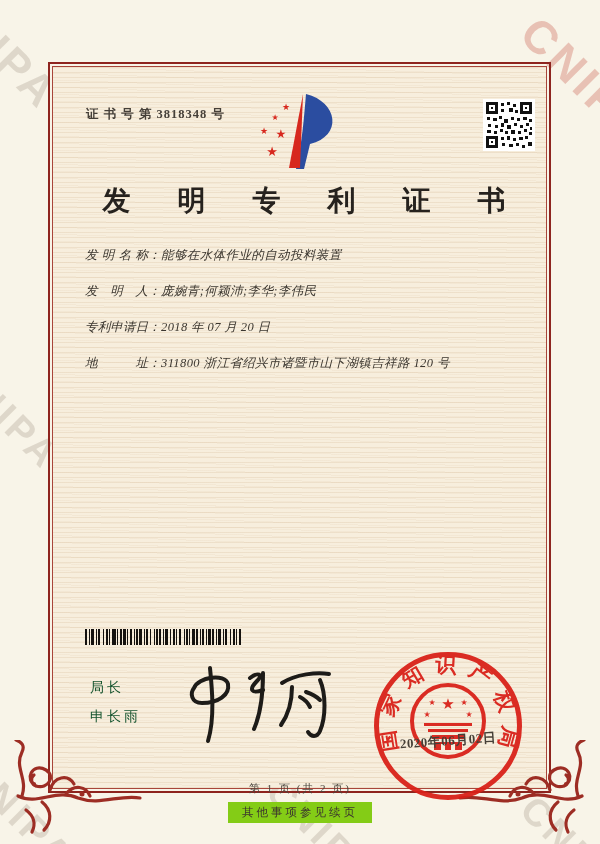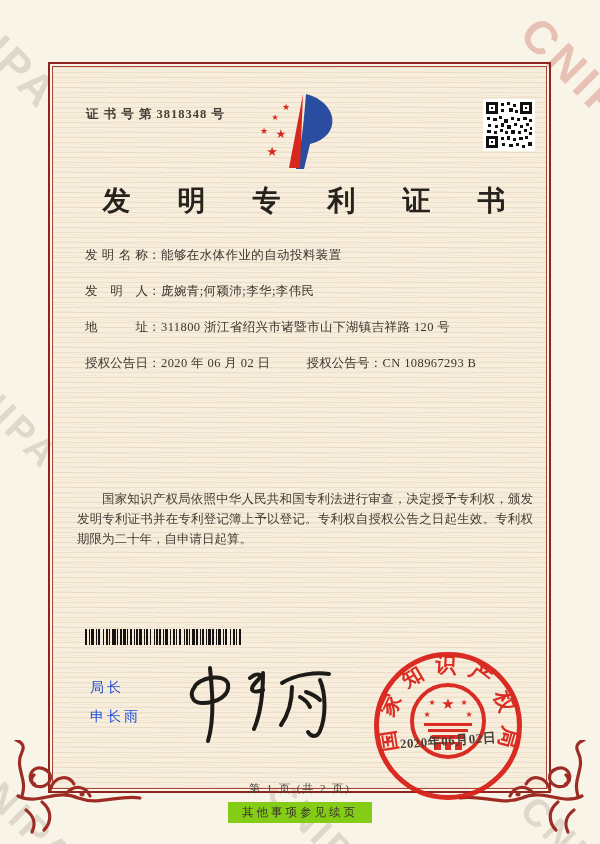--- a/index.html
+++ b/index.html
@@ -30,33 +30,33 @@
   }
   
   .cert-no { position:absolute; left:86px; top:106px; z-index:3; font-size:12.5px; letter-spacing:1px; color:#453f38;font-weight:bold; }
   .logo { position:absolute; left:250px; top:92px; width:100px; height:82px; z-index:3; }
   .qr { position:absolute; left:483px; top:99px; width:52px; height:52px; background:#fff; padding:2px; z-index:3; }
   .title {
     position:absolute; left:0; right:0; top:182px; z-index:3; text-align:center;
     font-size:28px; font-weight:bold; color:#26221e; letter-spacing:20px; padding-left:28px;
   }
   
-  .fields { position:absolute; left:85px; top:246px; width:450px; z-index:3; font-size:12.5px; color:#3b362f; }
+  .fields { position:absolute; left:85px; top:246px; width:450px; z-index:3; font-size:12.5px; color:#3b362f;font-style:italic; }
   .frow { line-height:18px; margin-bottom:18px; white-space:nowrap; }
   .flabel { display:inline-block; width:63px; text-align:justify; text-align-last:justify; vertical-align:top; }
   .fcolon { display:inline-block; width:13px; }
   .fvalue { letter-spacing:0.4px; }
   .fcell2 { margin-left:36px; }
   
   .paras { position:absolute; left:77px; top:489px; width:456px; z-index:3; font-size:12.5px; line-height:20px; color:#423c34; text-align:justify; }
   .paras p { text-indent:2em; }
   
   .barcode { position:absolute; left:85px; top:629px; z-index:3; }
   
-  .signer { position:absolute; left:90px; top:679px; z-index:3; font-size:14px; letter-spacing:3px; color:#1d4ed8; }
+  .signer { position:absolute; left:90px; top:679px; z-index:3; font-size:14px; letter-spacing:3px; color:#14532d; }
   .signer div { margin-bottom:11px; }
   .signature { position:absolute; left:168px; top:648px; z-index:3; }
   
   .seal { position:absolute; left:374px; top:652px; width:148px; height:148px; z-index:6; opacity:0.94; }
   .seal-ring { position:absolute; inset:0; border:5px solid #d92018; border-radius:50%; }
   .seal-arc { position:absolute; inset:0; }
   .seal-date {
     position:absolute; left:4px; top:80px; width:140px; text-align:center; z-index:7;
     font-size:13px; font-weight:bold; color:#3c362e; letter-spacing:0.5px; transform:rotate(-4deg);
   }
@@ -163,29 +163,28 @@
   <div class="title">发 明 专 利 证 书</div>
 
   <div class="fields">
     <div class="frow">
       <span class="flabel">发明名称</span><span class="fcolon">：</span><span class="fvalue">能够在水体作业的自动投料装置</span>
     </div>
     <div class="frow">
       <span class="flabel">发明人</span><span class="fcolon">：</span><span class="fvalue">庞婉青;何颖沛;李华;李伟民</span>
     </div>
     <div class="frow">
+      <span class="flabel">专利申请日</span><span class="fcolon">：</span><span class="fvalue">2018 年 07 月 20 日</span>
+    </div>
+    <div class="frow">
       <span class="flabel">地址</span><span class="fcolon">：</span><span class="fvalue">311800 浙江省绍兴市诸暨市山下湖镇吉祥路 120 号</span>
     </div>
-    <div class="frow">
-      <span><span class="flabel">授权公告日</span><span class="fcolon">：</span><span class="fvalue">2020 年 06 月 02 日</span></span><span class="fcell2"><span class="flabel">授权公告号</span><span class="fcolon">：</span><span class="fvalue">CN 108967293 B</span></span>
-    </div>
   </div>
 
   <div class="paras">
-    <p>国家知识产权局依照中华人民共和国专利法进行审查，决定授予专利权，颁发发明专利证书并在专利登记簿上予以登记。专利权自授权公告之日起生效。专利权期限为二十年，自申请日起算。</p>
   </div>
 
   <svg class="barcode" width="156" height="16" viewBox="0 0 156 16">
     <path d="M0,8 H156" stroke="#15120f" stroke-width="16" stroke-dasharray="2 2 1 1 3 2 1 1 2 3 1 2 2 1 1 2 4 1 1 2 2 1 3 1 1 2 2 2 1 1 2 1 3 2 1 1 2 2 1 3 1 1 2 1 2 2 1 1 3 2 1 2 2 1 1 2 2 3 1 1 2 1 1 2 3 1 2 2 1 1 2 2 1 1 3 1"></path>
   </svg>
 
   <div class="signer">
     <div>局长</div>
     <div>申长雨</div>
   </div>

